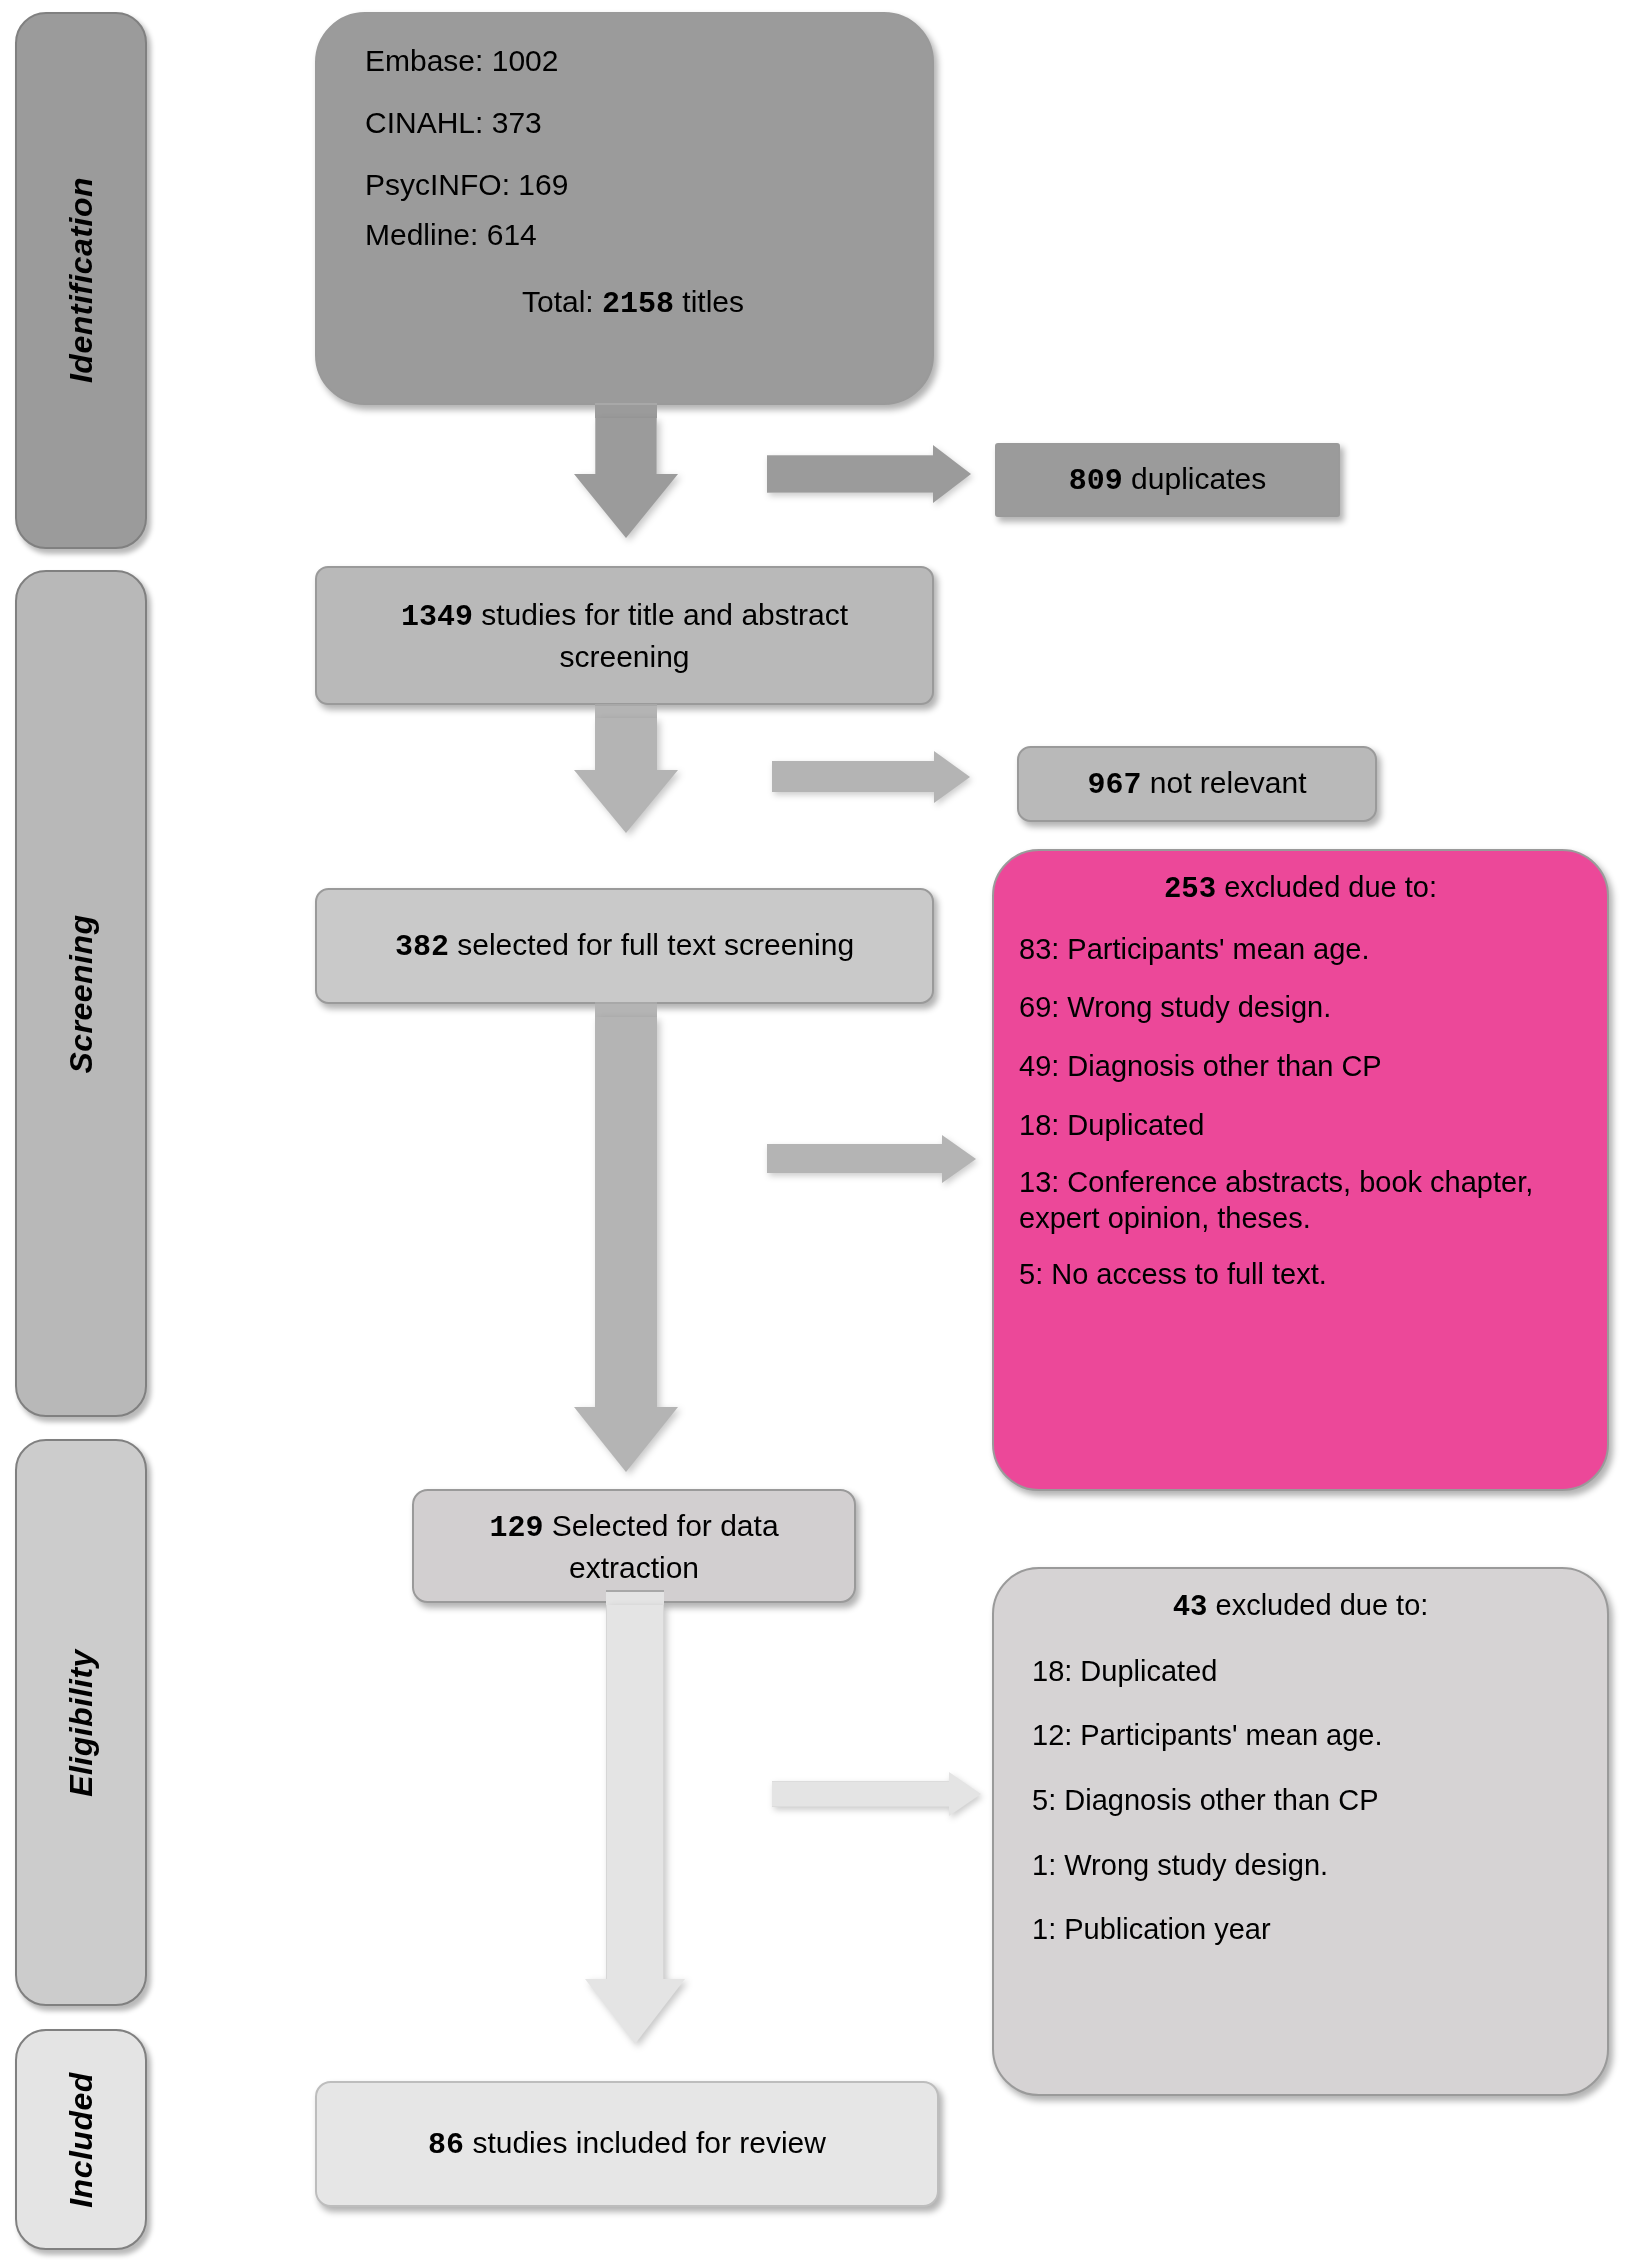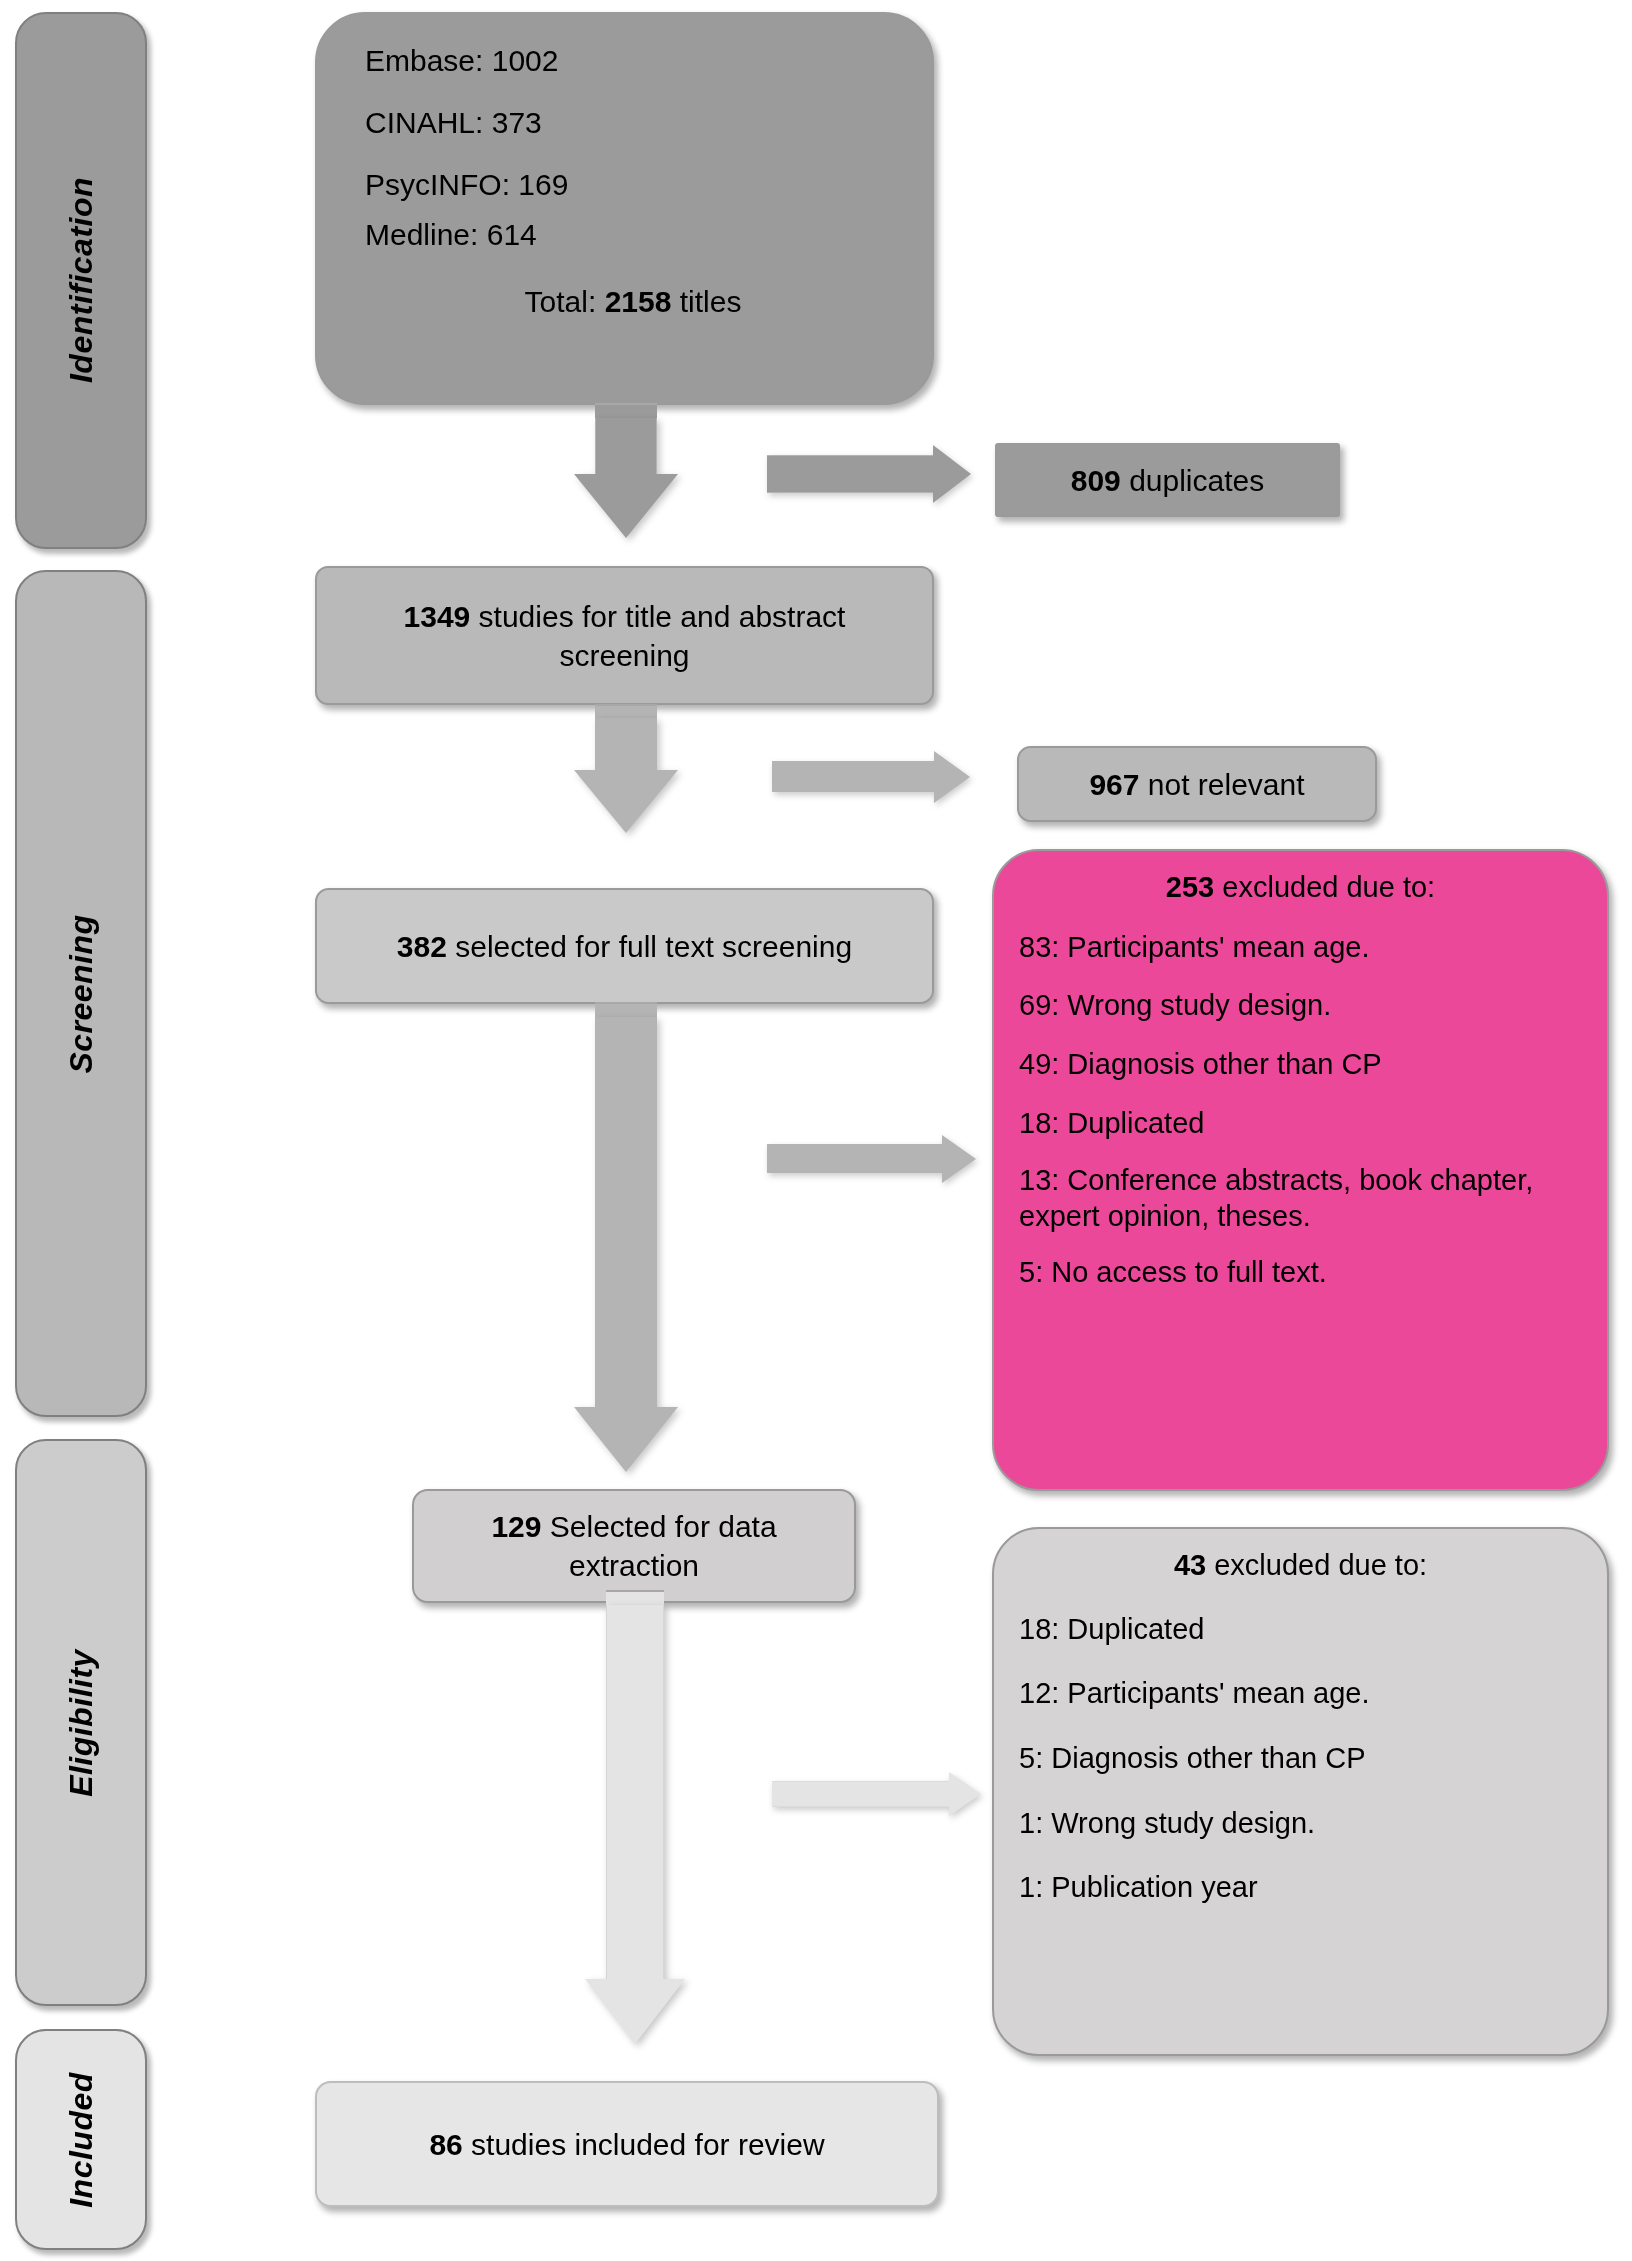--- a/index.html
+++ b/index.html
@@ -47,21 +47,21 @@
     border: 2.1px solid #9a9a9a;
     display: flex;
     flex-direction: column;
     justify-content: center;
     box-shadow: 3.7px 4.7px 6.3px rgba(0,0,0,0.30);
     color: #000000;
     font-size: 30px;
     line-height: 1.30;
   }
   .box .line { display: block; }
-  .box b { font-weight: bold; }
+  .box b { font-weight: bold; font-family: Liberation Mono, monospace; }
 
   .center  { text-align: center; }
   .leftal  { text-align: left; }
 
   
   .arrow-down {
     position: absolute;
     display: flex;
     flex-direction: column;
     align-items: center;
@@ -232,22 +232,22 @@
   <div class="arrow-down" style="left:606px; top:1605px; width:58px; height:439px;">
     <div class="shaft" style="background:#e4e4e4; border-left-color:#d6d6d6; border-right-color:#d6d6d6;"></div>
     <div class="head" style="border-left:50px solid transparent; border-right:50px solid transparent; border-top:65px solid #e4e4e4;"></div>
   </div>
 
   <div class="arrow-right" style="left:772px; top:1781px; width:209px; height:26px;">
     <div class="shaft" style="background:#e4e4e4; border-top-color:#dcdcdc; border-bottom-color:#dcdcdc;"></div>
     <div class="head" style="border-top:22px solid transparent; border-bottom:22px solid transparent; border-left:32px solid #e4e4e4;"></div>
   </div>
 
-  <div class="box leftal" style="left:992px; top:1527px; width:617px; height:529px;
-              background:#d6d3d4; border-radius:47px; padding:18px 25px;
+  <div class="box leftal" style="left:992px; top:1567px; width:617px; height:529px;
+              background:#d6d3d4; border-radius:47px; padding:18px 38px;
               justify-content:flex-start; font-size:29px;">
     <span class="line" style="text-align:center; margin-bottom:26px;">
       <b>43</b><span> excluded due to:</span>
     </span>
     <span class="line" style="margin-bottom:27px;">18: Duplicated</span>
     <span class="line" style="margin-bottom:27px;">12: Participants' mean age.</span>
     <span class="line" style="margin-bottom:27px;">5: Diagnosis other than CP</span>
     <span class="line" style="margin-bottom:27px;">1: Wrong study design.</span>
     <span class="line">1: Publication year</span>
   </div>

